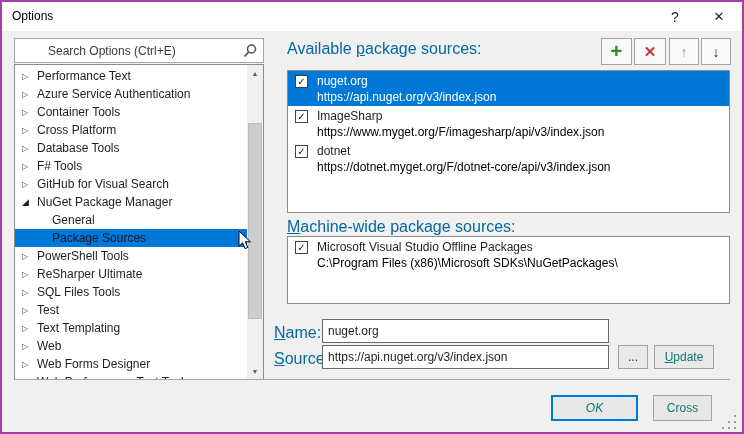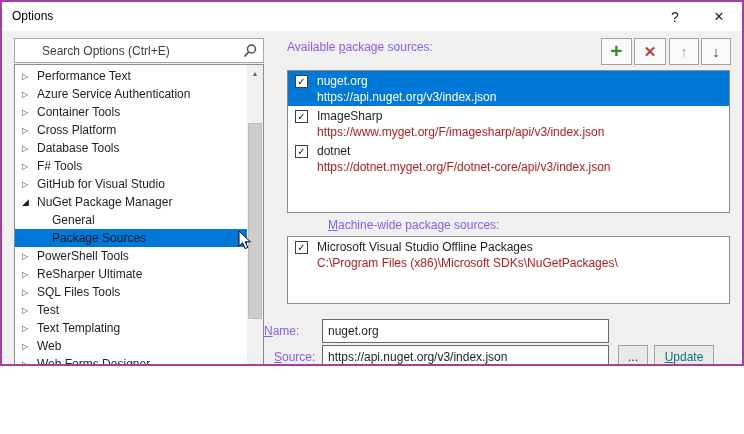--- a/index.html
+++ b/index.html
@@ -1,68 +1,68 @@
 <!DOCTYPE html>
 <html><head>
 <meta charset="utf-8">
 <style>
   html,body{margin:0;padding:0;background:#ffffff;font-family:"Liberation Sans",sans-serif;}
   *{box-sizing:border-box;}
-  .window{position:relative;width:744px;height:366px;border:2px solid #a43da6;background:#f0f0f0;overflow:hidden;}
+  .window{position:relative;width:744px;height:434px;border:2px solid #a43da6;background:#f0f0f0;overflow:hidden;}
 
   
   .titlebar{position:absolute;left:0;top:0;width:740px;height:29px;background:#ffffff;}
   .title{position:absolute;left:10px;top:7px;font-size:12px;color:#000;}
   .cap-btn{position:absolute;top:0;height:29px;display:flex;align-items:center;justify-content:center;font-size:14px;color:#222;cursor:default;}
   .help-btn{left:652px;width:42px;}
   .close-btn{left:694px;width:46px;font-size:13px;}
 
   
   .search-box{position:absolute;left:12px;top:36px;width:250px;height:25px;background:#fff;border:1px solid #a7a7a7;}
-  .search-box input{position:absolute;left:4px;top:0;width:100%;height:100%;border:none;outline:none;padding:0 28px 0 23px;font-size:12px;font-family:"Liberation Sans",sans-serif;color:#0f766e;background:transparent;}
+  .search-box input{position:absolute;left:10px;top:0;width:100%;height:100%;border:none;outline:none;padding:0 28px 0 23px;font-size:12px;font-family:"Liberation Sans",sans-serif;color:#0f766e;background:transparent;}
   .search-box input::placeholder{color:#3c3c3c;opacity:1;}
   .search-icon{position:absolute;right:5px;top:4px;width:16px;height:16px;}
 
   
   .tree{position:absolute;left:12px;top:62px;width:250px;height:316px;background:#fff;border:1px solid #8c8c8c;overflow:hidden;}
   .tree-rows{position:absolute;left:0;top:2px;right:16px;}
   .trow{height:18px;display:flex;align-items:center;font-size:12px;color:#1e1e1e;padding-left:5px;white-space:nowrap;overflow:hidden;}
   .trow .arrow{width:17px;flex:0 0 17px;font-size:8px;color:#4a4a4a;text-align:left;padding-left:2px;}
   .trow .arrow.expanded{font-size:9px;color:#1e1e1e;}
   .trow .indent{width:32px;flex:0 0 32px;}
   .trow.selected{background:#0078d7;color:#0f172a;}
   
   .vscroll{position:absolute;right:0;top:0;bottom:0;width:16px;background:#f0f0f0;}
   .sb-btn{position:absolute;left:0;width:16px;height:16px;display:flex;align-items:center;justify-content:center;font-size:8px;color:#5f5f5f;}
   .sb-up{top:0;}
   .sb-down{bottom:0;}
   .sb-thumb{position:absolute;left:1px;width:14px;top:58px;height:196px;background:#cdcdcd;border:1px solid #bdbdbd;}
 
   
-  .plabel{position:absolute;font-size:12px;color:#8b5cf6;}
+  .plabel{position:absolute;font-size:16px;color:#0369a1;}
   .mn{text-decoration:underline;}
 
   
   .tb-btn{position:absolute;top:36px;height:27px;background:#f9f9f9;border:1px solid #a3a3a3;display:flex;align-items:center;justify-content:center;cursor:default;}
   .tb-add{left:599px;width:31px;color:#388934;font-size:21px;font-weight:bold;line-height:1;padding-bottom:2px;}
   .tb-remove{left:632px;width:32px;color:#bf3a3a;font-size:15px;font-weight:bold;}
   .tb-up{left:667px;width:30px;color:#9c9c9c;font-size:14px;font-weight:bold;}
   .tb-down{left:699px;width:30px;color:#2b2b2b;font-size:14px;font-weight:bold;}
 
   
   .srclist{position:absolute;left:285px;width:443px;background:#fff;border:1px solid #8c8c8c;overflow:hidden;}
   .list-available{top:68px;height:143px;}
   .list-machine{top:234px;height:68px;}
   .src-item{display:flex;align-items:flex-start;height:35px;padding-top:2px;}
   .src-item.selected{background:#0078d7;}
   .src-item.selected .src-name,.src-item.selected .src-url{color:#fff;}
   .cbx{flex:0 0 13px;width:13px;height:13px;background:#fff;border:1px solid #3f3f3f;margin:2px 9px 0 7px;font-size:10px;line-height:11px;text-align:center;color:#111;}
   .src-text{display:flex;flex-direction:column;}
   .src-name{font-size:12px;line-height:16px;color:#1e1e1e;}
-  .src-url{font-size:12px;line-height:16px;color:#b91c1c;}
+  .src-url{font-size:12px;line-height:16px;color:#000000;}
 
   
   .field{position:absolute;height:24px;background:#fff;border:1px solid #686868;}
   .field input{width:100%;height:100%;border:none;outline:none;padding:0 5px;font-size:12px;font-family:"Liberation Sans",sans-serif;color:#1e1e1e;background:transparent;}
   .f-name{left:320px;top:317px;width:287px;}
   .f-source{left:320px;top:343px;width:287px;}
 
   .btn{display:flex;align-items:center;justify-content:center;font-size:12px;color:#0f766e;background:#e9e9e9;border:1px solid #a3a3a3;cursor:default;}
   .btn-browse{position:absolute;left:616px;top:343px;width:30px;height:24px;color:#333;}
   .btn-update{position:absolute;left:652px;top:343px;width:60px;height:24px;}
@@ -123,21 +123,21 @@
       <div class="trow">
           <span class="arrow">▷</span>
           <span>Database Tools</span>
         </div>
       <div class="trow">
           <span class="arrow">▷</span>
           <span>F# Tools</span>
         </div>
       <div class="trow">
           <span class="arrow">▷</span>
-          <span>GitHub for Visual Studio</span>
+          <span>GitHub for Visual Search</span>
         </div>
       <div class="trow">
           <span class="arrow expanded">◢</span>
           <span>NuGet Package Manager</span>
         </div>
       <div class="trow">
           <span class="indent"></span>
           <span>General</span>
         </div>
       <div class="trow selected">
@@ -224,35 +224,35 @@
     </div>
     <div class="src-item">
       <span class="cbx">✓</span>
       <span class="src-text">
         <span class="src-name">dotnet</span>
         <span class="src-url">https://dotnet.myget.org/F/dotnet-core/api/v3/index.json</span>
       </span>
     </div>
   </div>
 
-  <div class="plabel" style="left:285px;top:216px;margin-left:41px;">
+  <div class="plabel" style="left:285px;top:216px;">
     <span class="mn">M</span><span>achine-wide package sources:</span>
   </div>
 
   <div class="srclist list-machine">
     <div class="src-item">
       <span class="cbx">✓</span>
       <span class="src-text">
         <span class="src-name">Microsoft Visual Studio Offline Packages</span>
         <span class="src-url">C:\Program Files (x86)\Microsoft SDKs\NuGetPackages\</span>
       </span>
     </div>
   </div>
 
-  <div class="plabel" style="left:262px;top:322px;">
+  <div class="plabel" style="left:272px;top:322px;">
     <span class="mn">N</span><span>ame:</span>
   </div>
   <div class="field f-name">
     <input type="text" value="nuget.org" style="">
   </div>
 
   <div class="plabel" style="left:272px;top:348px;">
     <span class="mn">S</span><span>ource:</span>
   </div>
   <div class="field f-source">

